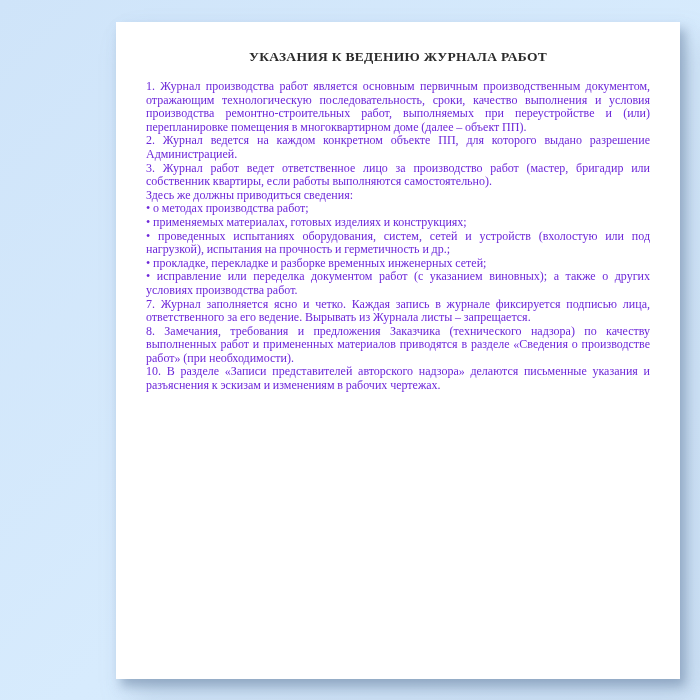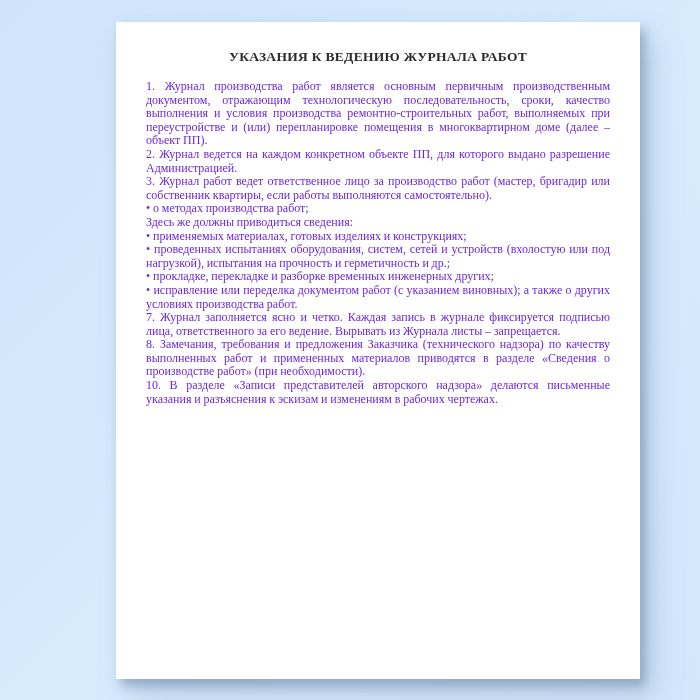--- a/index.html
+++ b/index.html
@@ -7,21 +7,21 @@
   body {
     font-family: "Liberation Serif", "DejaVu Serif", serif;
     background: linear-gradient(135deg, #cfe4f9 0%, #d7ebfd 55%, #d3e7fb 100%);
     position: relative;
     overflow: hidden;
   }
   .page {
     position: absolute;
     left: 116px;
     top: 22px;
-    width: 524px;
+    width: 564px;
     height: 657px;
     background: #ffffff;
     box-shadow: 5px 7px 10px rgba(110, 135, 165, 0.55),
                 14px 18px 28px rgba(120, 145, 175, 0.28);
   }
   .page-content {
     padding: 27px 30px 0 30px;
     color: #333333;
   }
   .doc-title {
@@ -44,24 +44,24 @@
 </head>
 <body>
 
 <div class="page">
   <div class="page-content">
     <div class="doc-title">УКАЗАНИЯ К ВЕДЕНИЮ ЖУРНАЛА РАБОТ</div>
     <div class="doc-body">
       <p>1. Журнал производства работ является основным первичным производственным документом, отражающим технологическую последовательность, сроки, качество выполнения и условия производства ремонтно-строительных работ, выполняемых при переустройстве и (или) перепланировке помещения в многоквартирном доме (далее – объект ПП).</p>
       <p>2. Журнал ведется на каждом конкретном объекте ПП, для которого выдано разрешение Администрацией.</p>
       <p>3. Журнал работ ведет ответственное лицо за производство работ (мастер, бригадир или собственник квартиры, если работы выполняются самостоятельно).</p>
+      <p>Здесь же должны приводиться сведения:</p>
       <p>• о методах производства работ;</p>
-      <p>Здесь же должны приводиться сведения:</p>
       <p>• применяемых материалах, готовых изделиях и конструкциях;</p>
       <p>• проведенных испытаниях оборудования, систем, сетей и устройств (вхолостую или под нагрузкой), испытания на прочность и герметичность и др.;</p>
-      <p>• прокладке, перекладке и разборке временных инженерных других;</p>
+      <p>• прокладке, перекладке и разборке временных инженерных сетей;</p>
       <p>• исправление или переделка документом работ (с указанием виновных); а также о других условиях производства работ.</p>
       <p>7. Журнал заполняется ясно и четко. Каждая запись в журнале фиксируется подписью лица, ответственного за его ведение. Вырывать из Журнала листы – запрещается.</p>
       <p>8. Замечания, требования и предложения Заказчика (технического надзора) по качеству выполненных работ и примененных материалов приводятся в разделе «Сведения о производстве работ» (при необходимости).</p>
       <p>10. В разделе «Записи представителей авторского надзора» делаются письменные указания и разъяснения к эскизам и изменениям в рабочих чертежах.</p>
     </div>
   </div>
 </div>
 
 </body></html>

